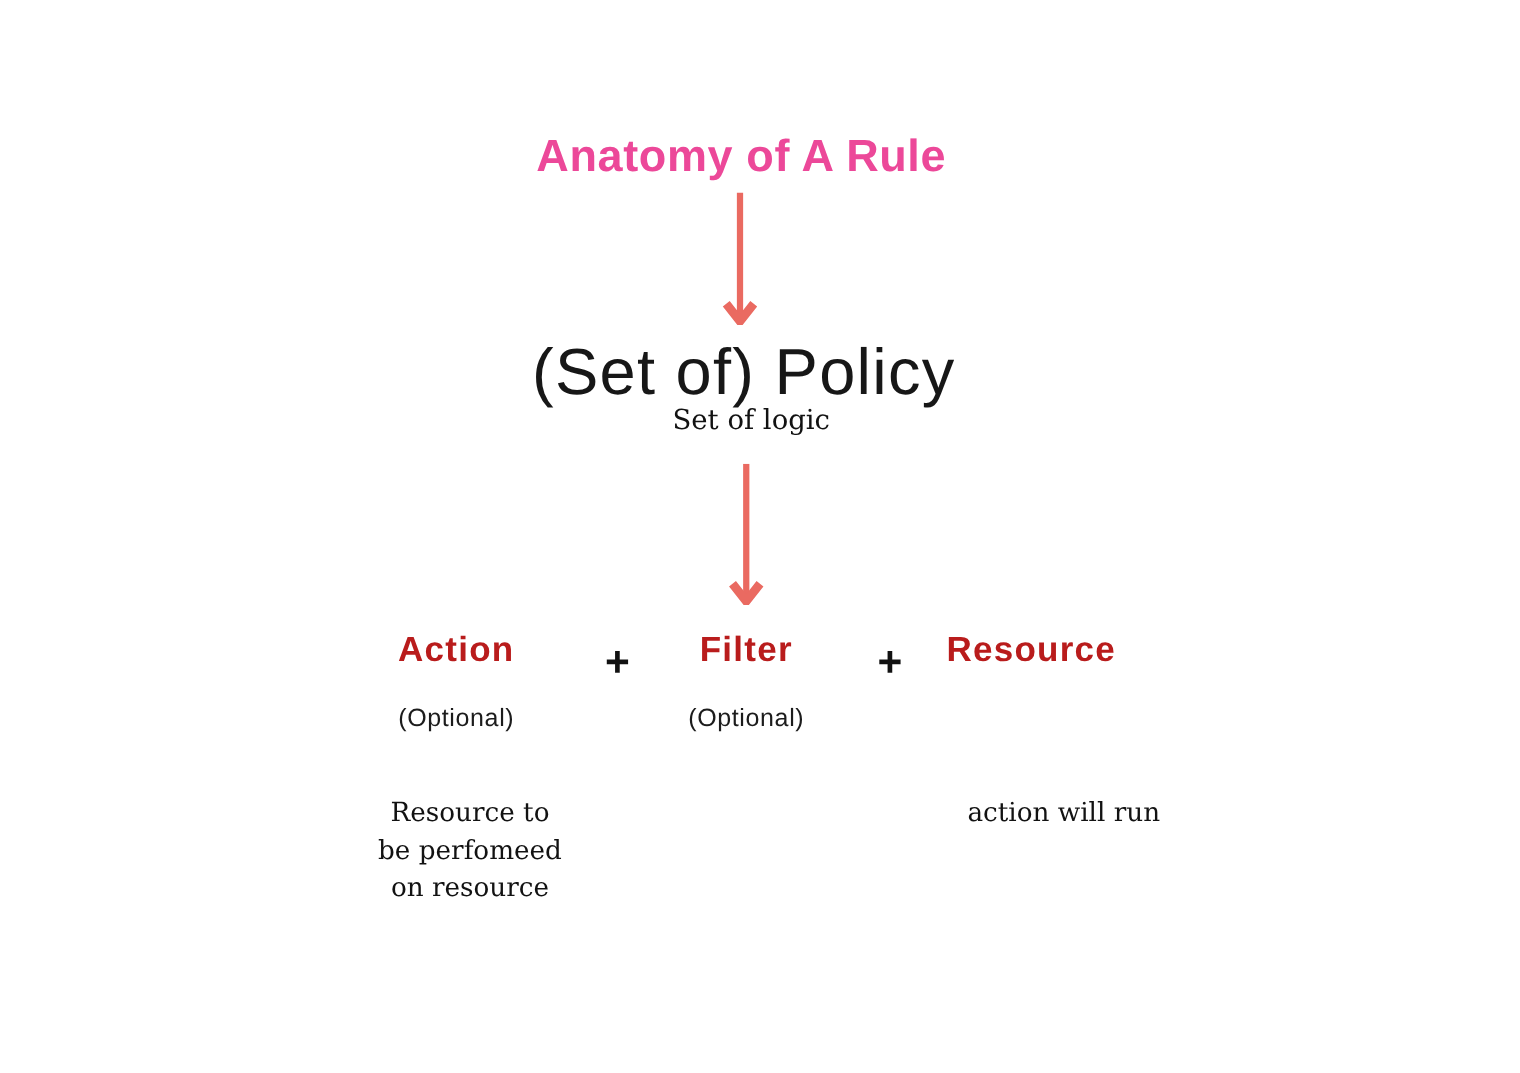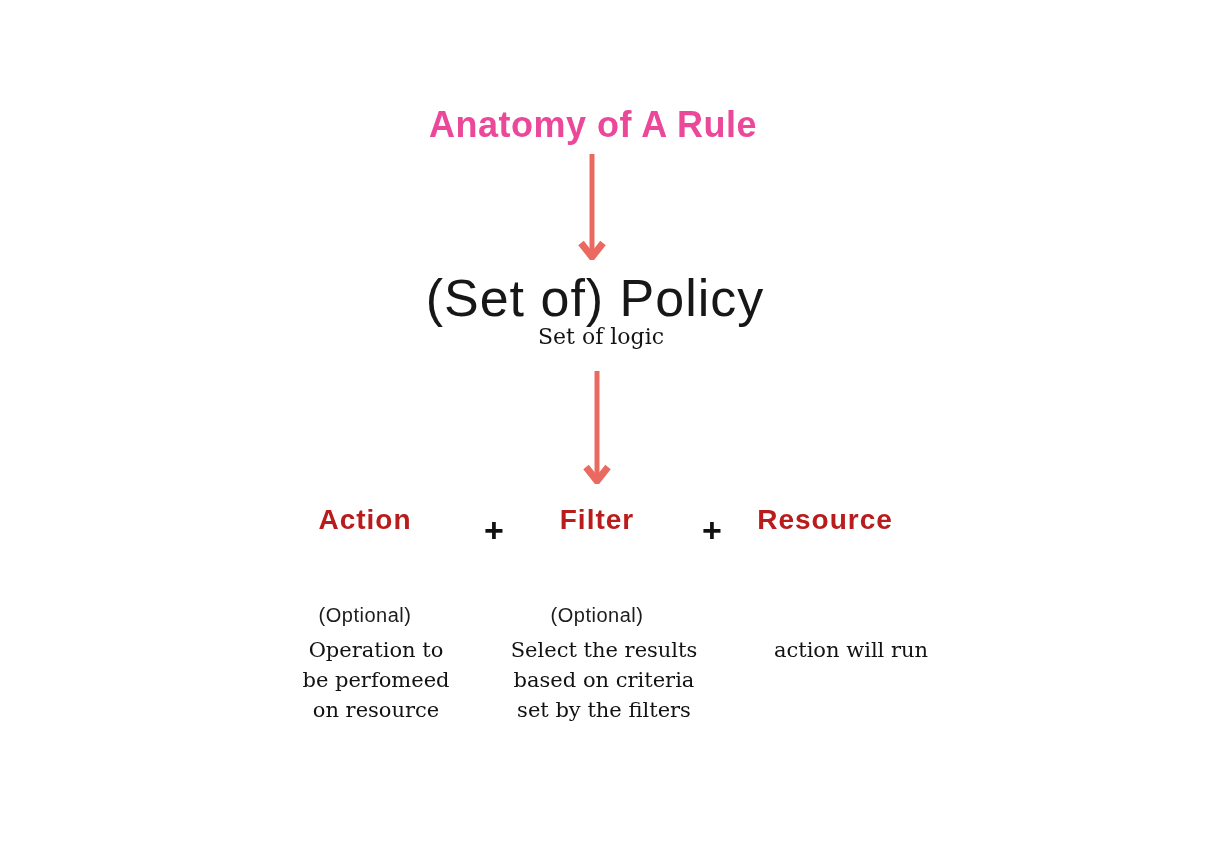--- a/index.html
+++ b/index.html
@@ -57,21 +57,20 @@
     font-size: 34px;
     font-weight: 700;
     color: #111111;
   }
   .optional-note {
     top: 564px;
     font-size: 20px;
     font-weight: 300;
     letter-spacing: 0.5px;
     color: #1c1c1c;
-    margin-top: 40px;
   }
   .description {
     position: absolute;
     top: 635px;
     transform: translateX(-50%);
     font-family: "DejaVu Serif", serif;
     font-size: 21px;
     line-height: 30px;
     text-align: center;
     color: #121212;
@@ -101,28 +100,23 @@
   <div class="centered component-label" style="left:365px;">Action</div>
   <div class="centered plus-sign" style="left:494px;">+</div>
   <div class="centered component-label" style="left:597px;">Filter</div>
   <div class="centered plus-sign" style="left:712px;">+</div>
   <div class="centered component-label" style="left:825px;">Resource</div>
 
   <div class="centered optional-note" style="left:365px;">(Optional)</div>
   <div class="centered optional-note" style="left:597px;">(Optional)</div>
 
   <div class="description" style="left:376px;">
-    <div>Operation to</div>
+    <div>Resource to</div>
     <div>be perfomeed</div>
     <div>on resource</div>
   </div>
 
-  <div class="description" style="left:604px;">
-    <div>Select the results</div>
-    <div>based on criteria</div>
-    <div>set by the filters</div>
-  </div>
 
   <div class="description" style="left:851px;">
     <div>action will run</div>
   </div>
 
 </div>
 
 </body></html>

